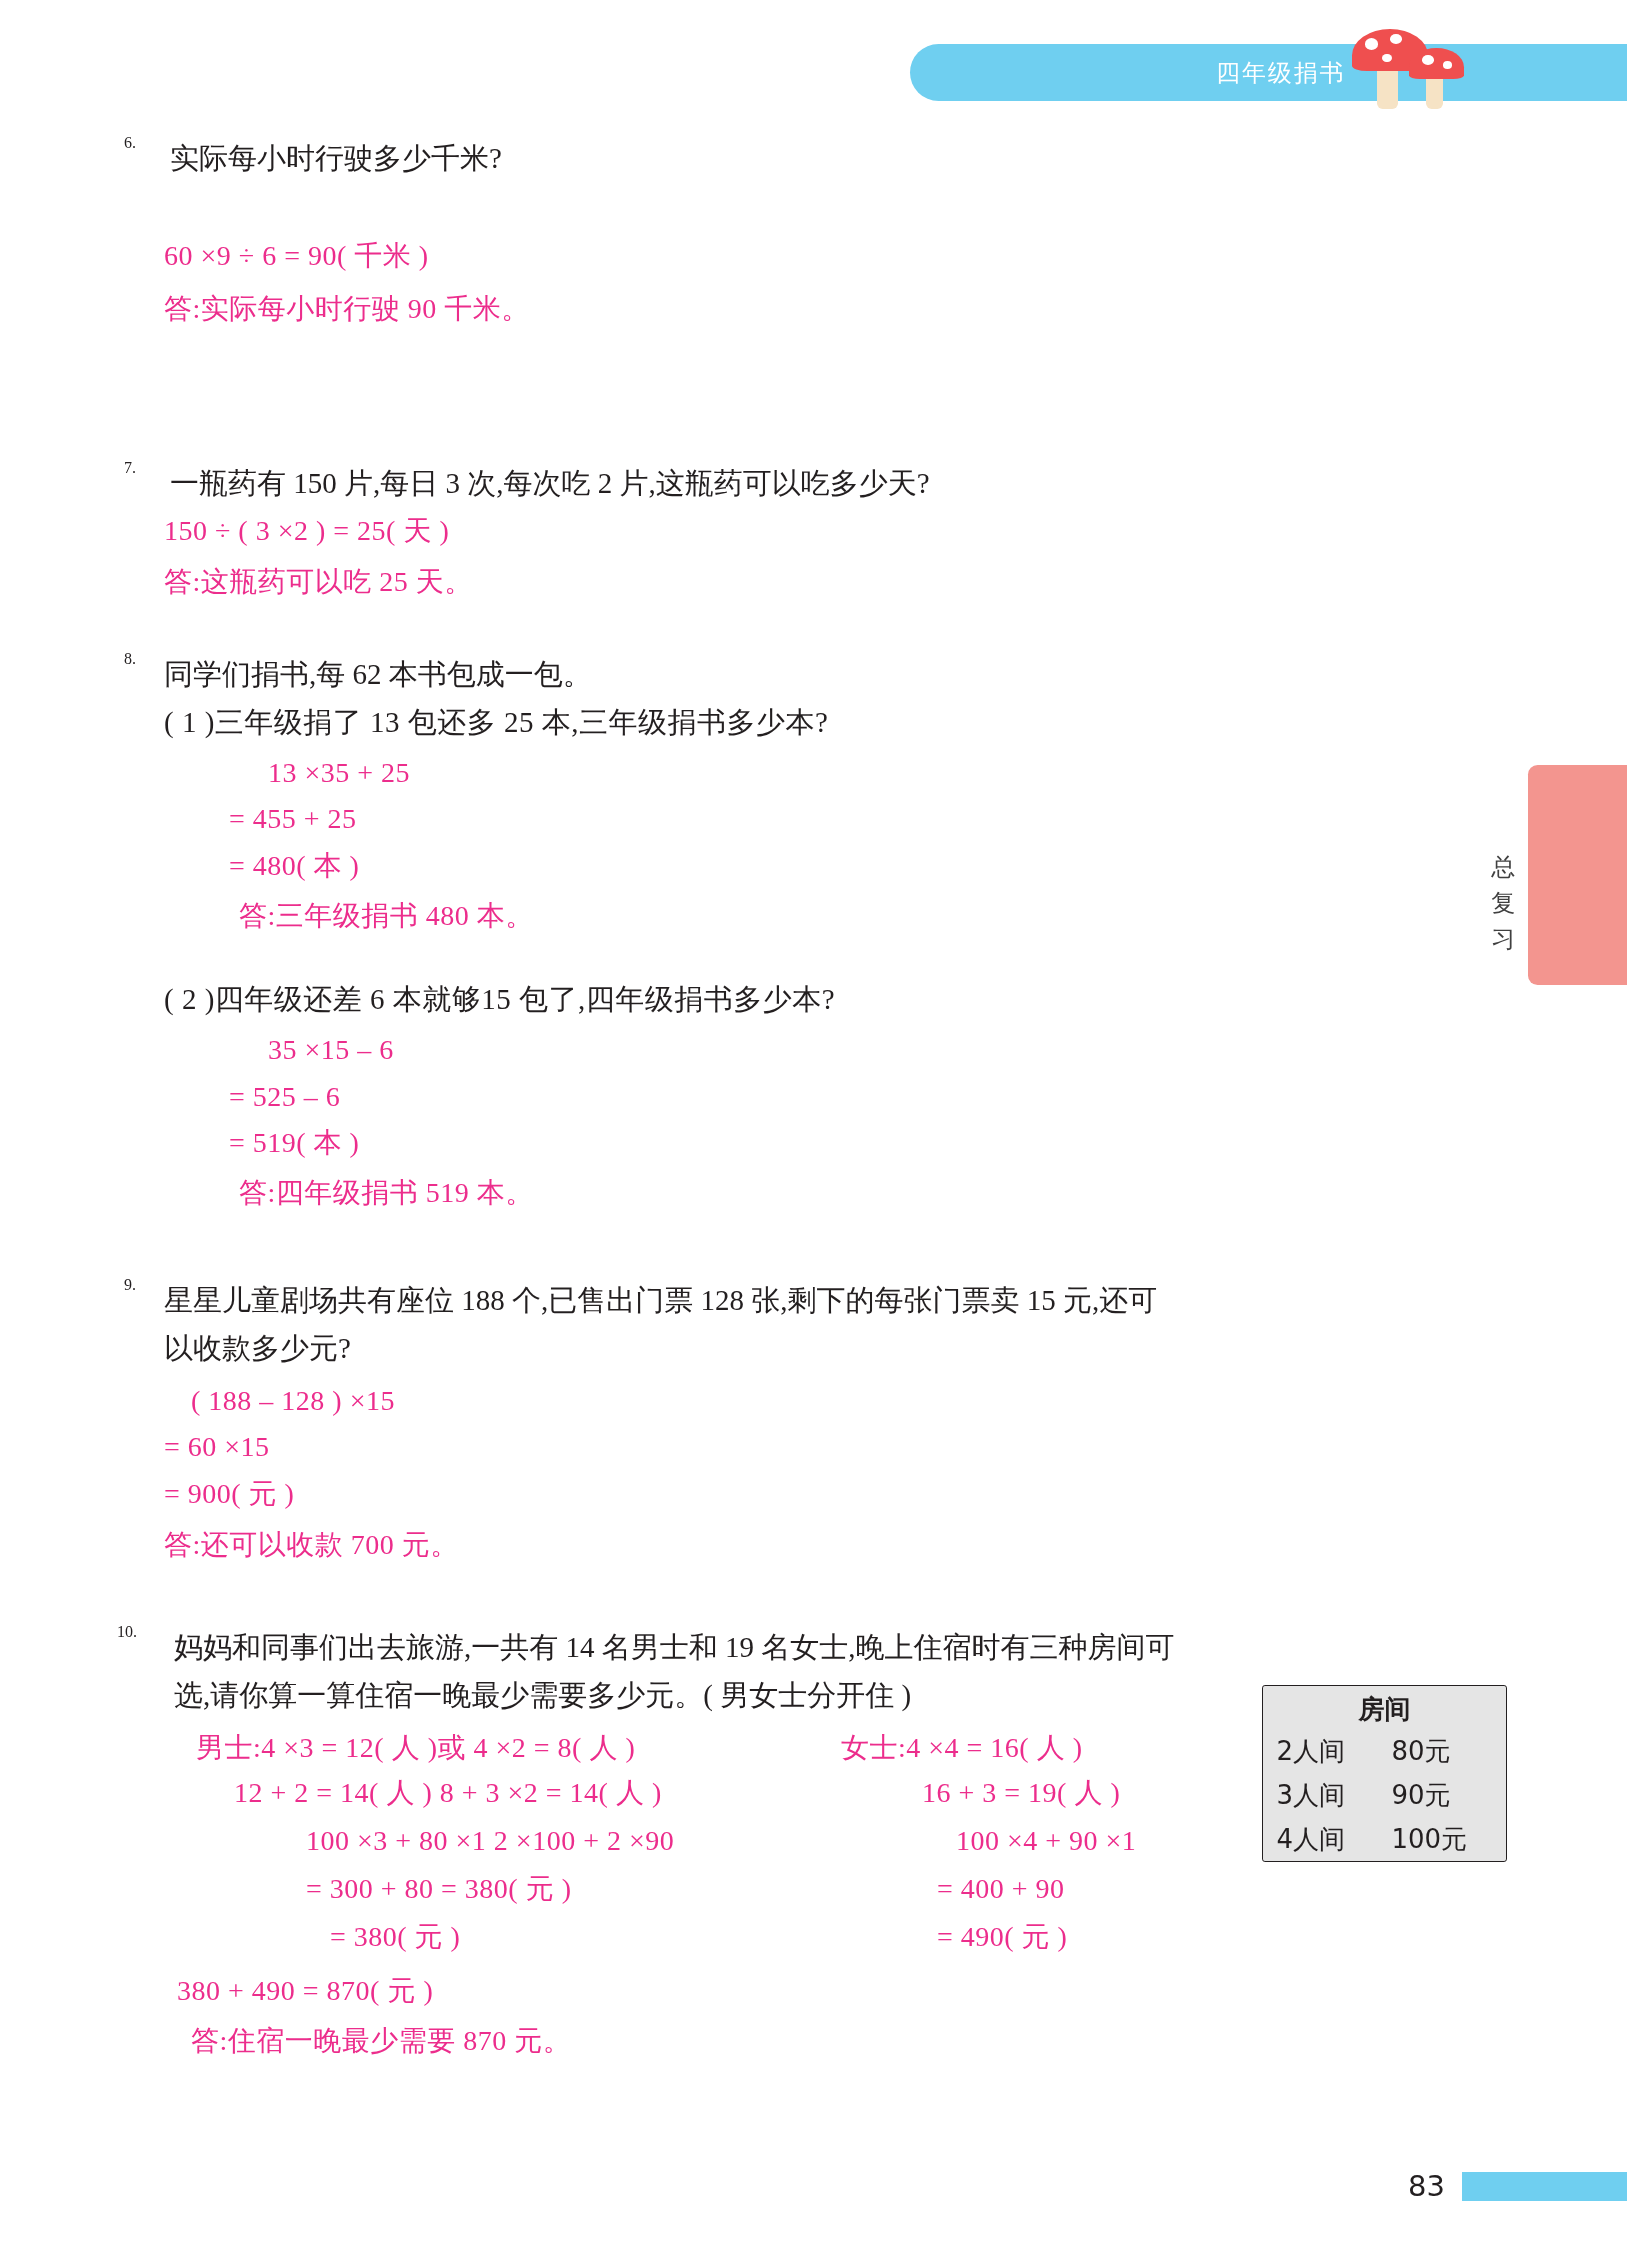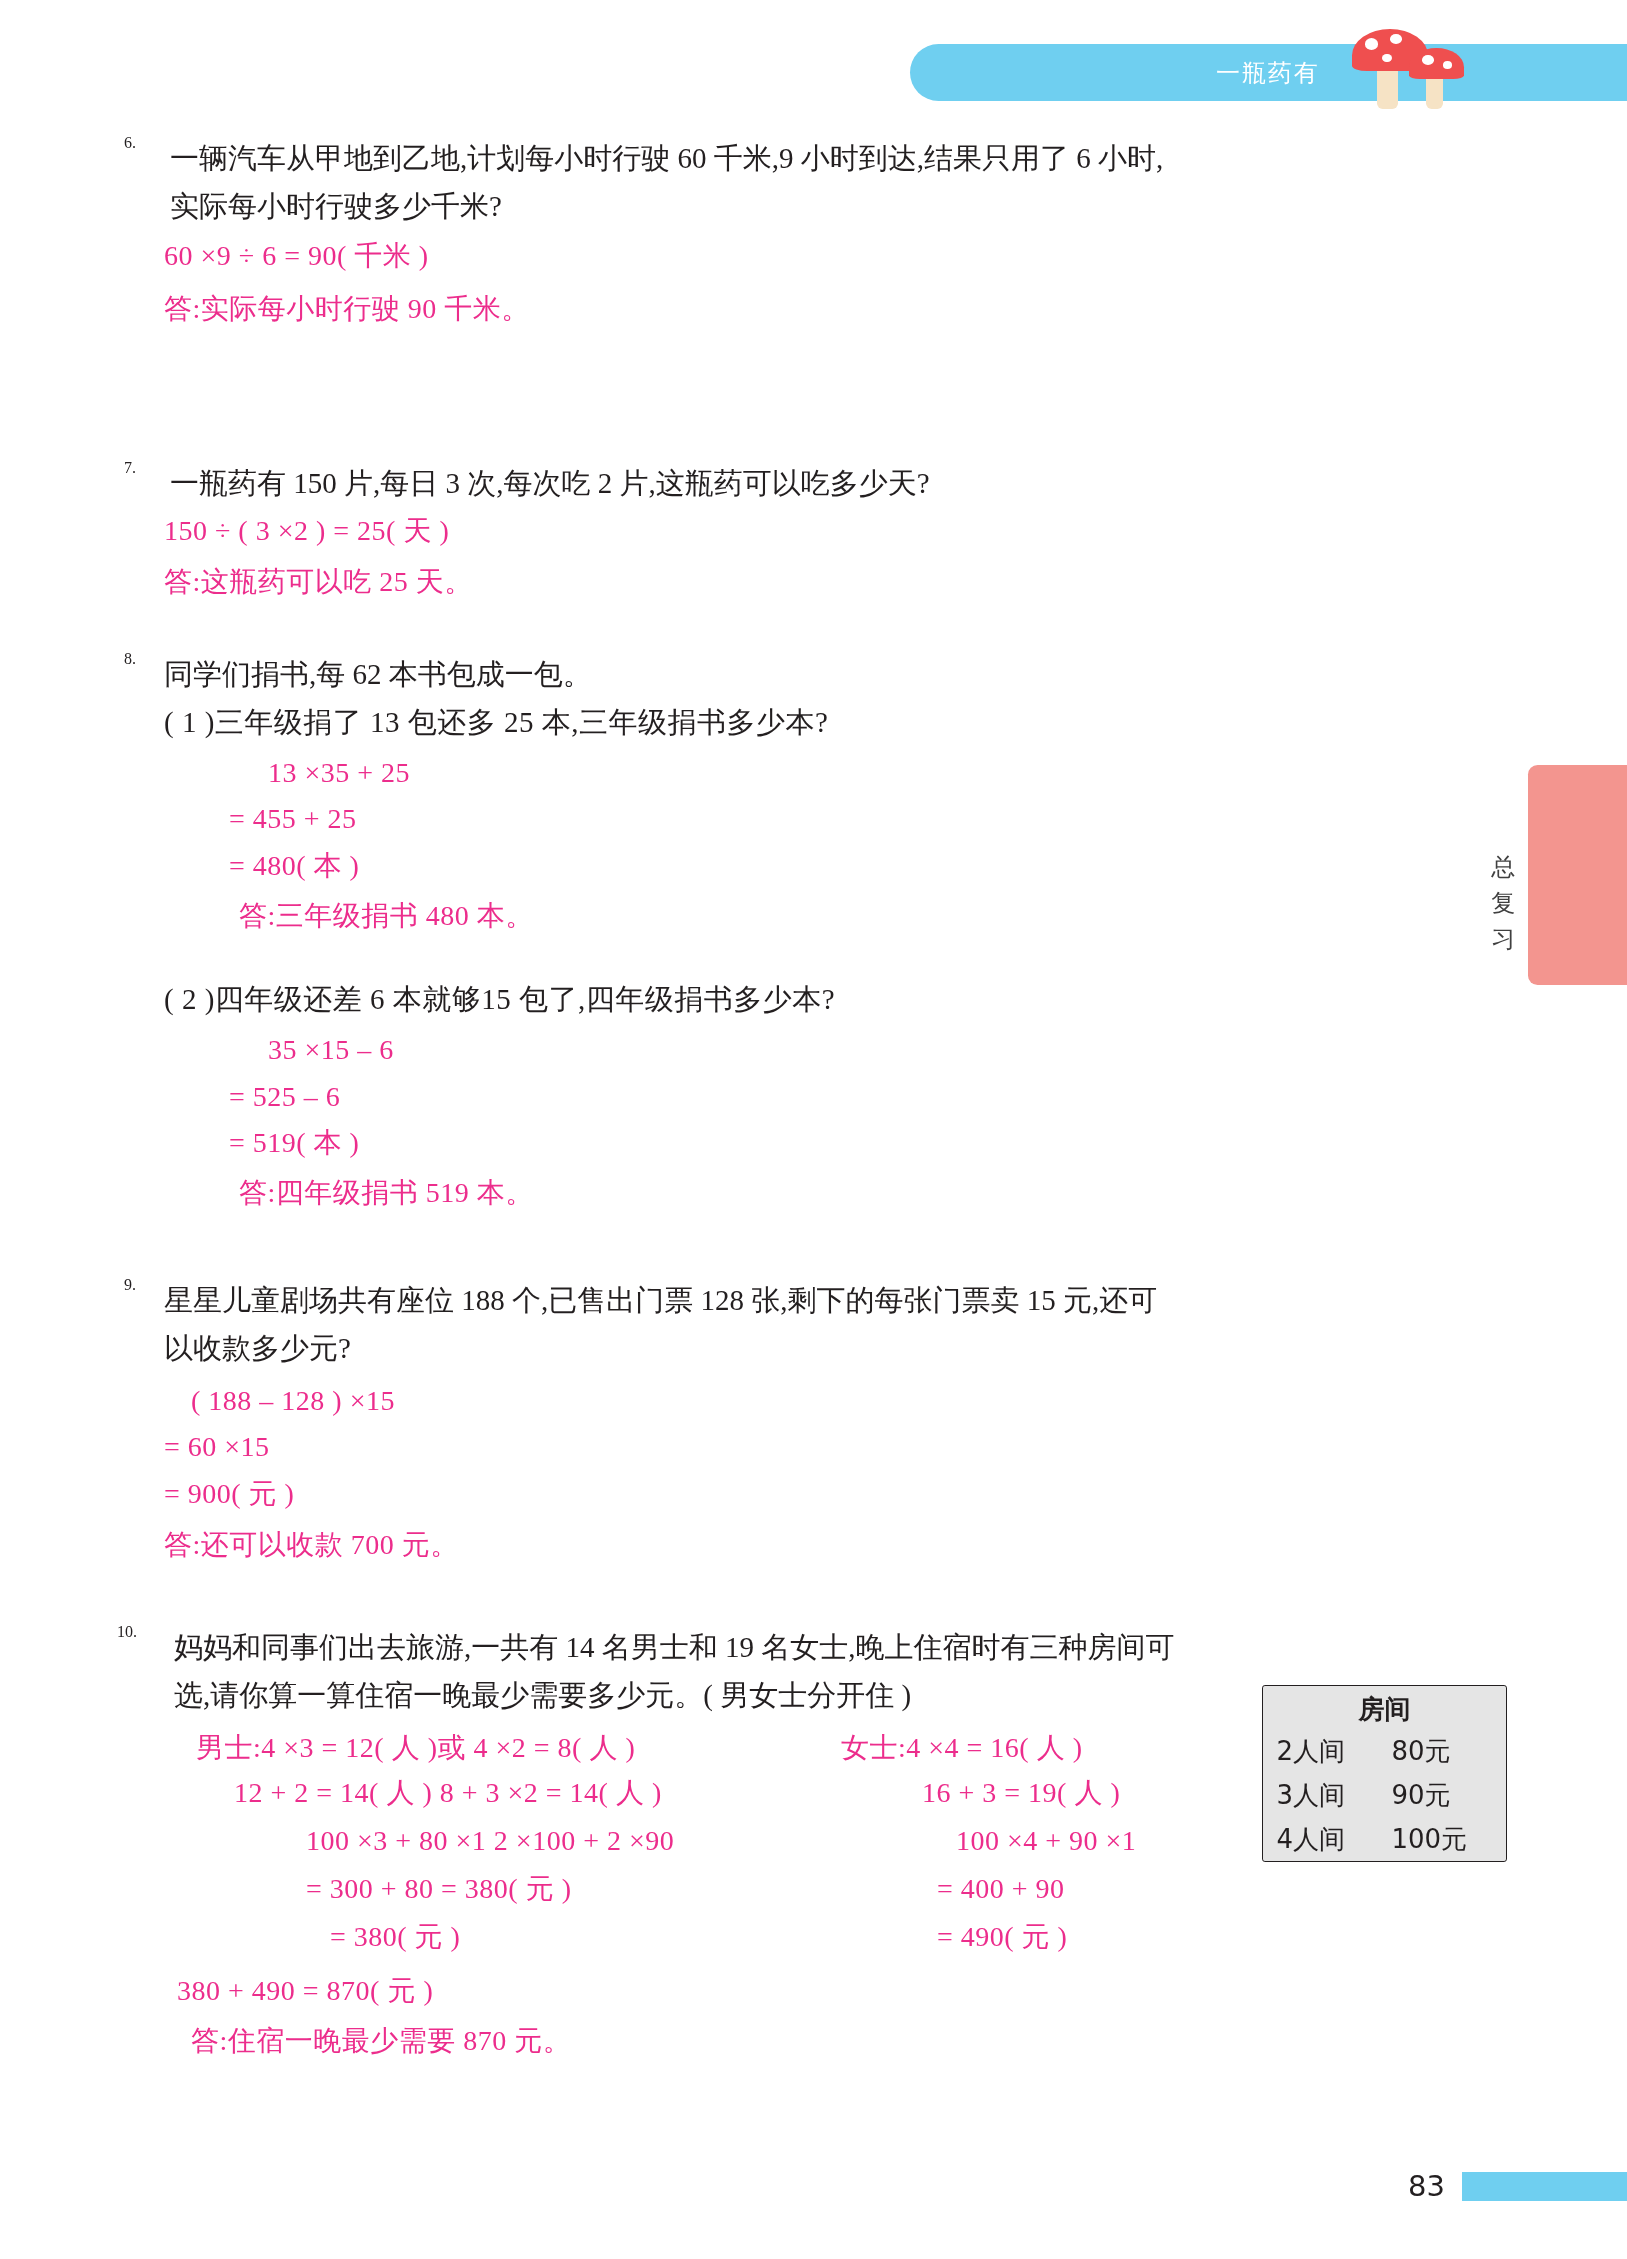--- a/index.html
+++ b/index.html
@@ -164,21 +164,21 @@
   }
   #room-table .rt-row .rt-type { width: 115px; }
   #room-table .rt-row .rt-price { width: 105px; }
 
   .abs { position: absolute; }
 </style>
 </head>
 <body>
 
 <div id="header-bar"></div>
-<div id="header-title">一瓶药有</div>
+<div id="header-title">四年级捐书</div>
 
 <div class="mush" style="left:1344px; top:21px; width:153px; height:86px;">
   <div class="stem" style="left:32.5px; top:42px; width:21px; height:46px;"></div>
   <div class="stem" style="left:82px; top:50px; width:17px; height:38px;"></div>
   <div class="cap" style="left:7.6px; top:7.6px; width:76px; height:42px;"></div>
   <div class="cap" style="left:65px; top:27px; width:55px; height:31px;"></div>
   <div class="dot" style="left:21px; top:17px; width:13.4px; height:11.5px;"></div>
   <div class="dot" style="left:46px; top:13.4px; width:11.5px; height:9.6px;"></div>
   <div class="dot" style="left:38px; top:32.5px; width:9.6px; height:8.6px;"></div>
   <div class="dot" style="left:78px; top:34px; width:11.5px; height:9.6px;"></div>
@@ -186,21 +186,20 @@
 </div>
 
 <div id="side-tab"></div>
 <div id="side-tab-label">总复习</div>
 
 <div id="content">
 
   <div class="q-block">
     <div class="abs" style="left:124px; top:0px; width:57px;">6.</div>
     <div class="abs" style="left:170px; top:0px; width:1338px;" class2="q-text">
-      <div style="font-size:29px; line-height:48px;">一辆汽车从甲地到乙地,计划每小时行驶 60 千米,9 小时到达,结果只用了 6 小时,</div>
       <div style="font-size:29px; line-height:48px;">实际每小时行驶多少千米?</div>
     </div>
     <div class="abs sol" style="left:164px; top:100px;">60 ×9 ÷ 6 = 90( 千米 )</div>
     <div class="abs ans" style="left:164px; top:153px;">答:实际每小时行驶 90 千米。</div>
   </div>
 
   <div class="q-block">
     <div class="abs" style="left:124px; top:325px;">7.</div>
     <div class="abs" style="left:170px; top:325px; font-size:29px; line-height:48px;">一瓶药有 150 片,每日 3 次,每次吃 2 片,这瓶药可以吃多少天?</div>
     <div class="abs sol" style="left:164px; top:375px;">150 ÷ ( 3 ×2 ) = 25( 天 )</div>

